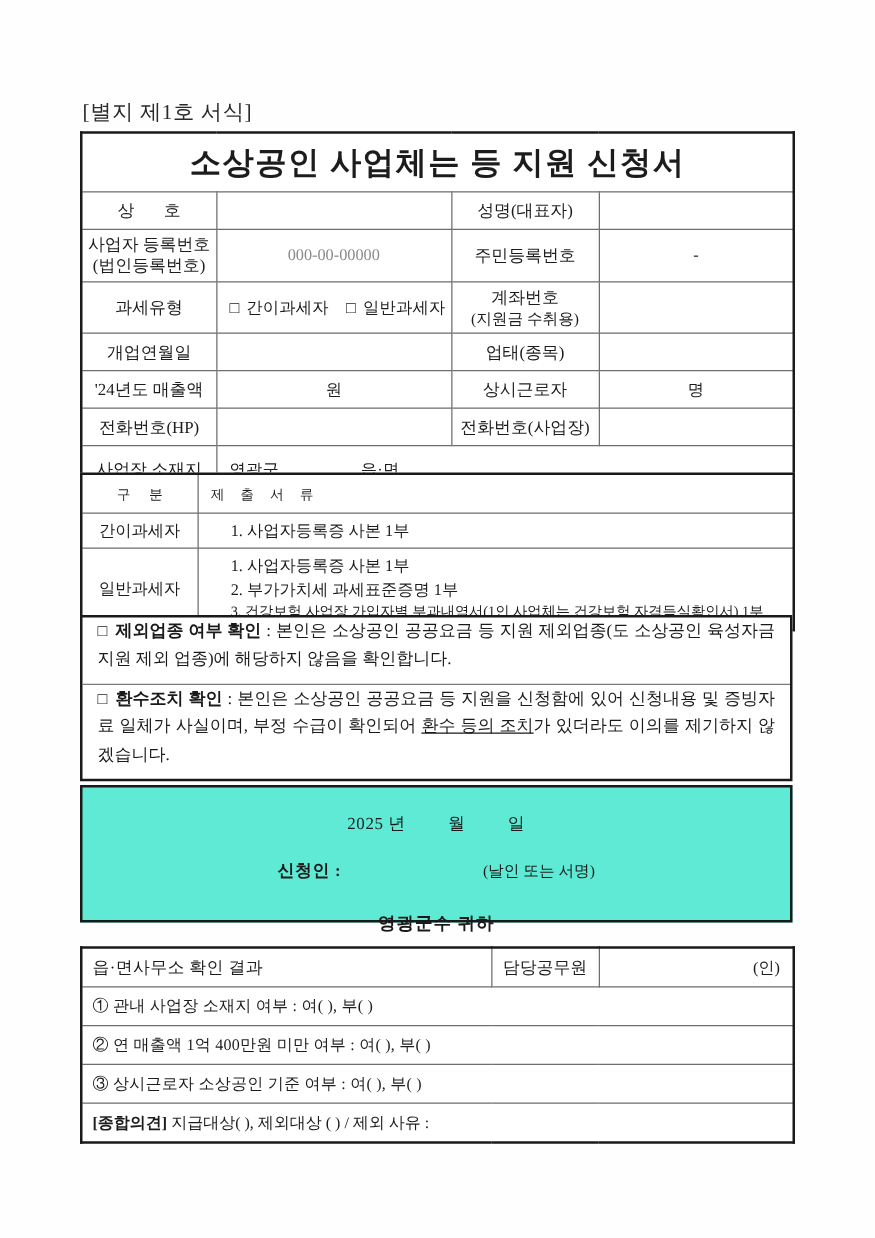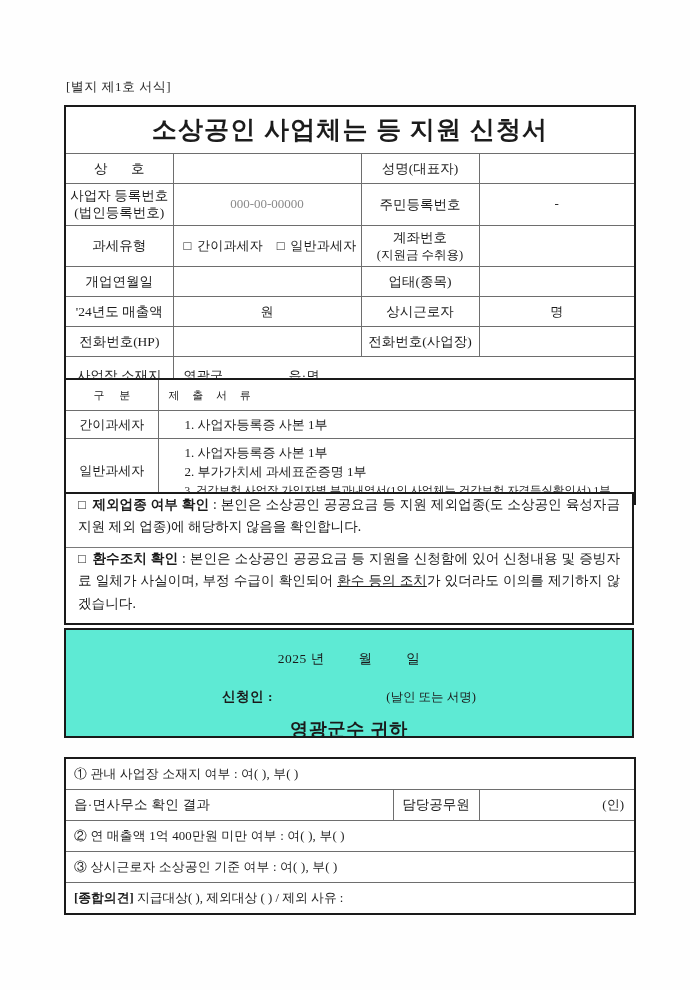--- a/index.html
+++ b/index.html
@@ -21,21 +21,21 @@
     left: 0; top: 0;
     width: 700px;
     height: 990px;
     background: #fefefe;
   }
 
   .form-ref {
     position: absolute;
     left: 66px;
     top: 78px;
-    font-size: 13px;
+    font-size: 17px;
     letter-spacing: 0.5px;
     color: #2a2a2a;
     white-space: nowrap;
   }
 
   
   .blk {
     position: absolute;
     border-collapse: collapse;
     table-layout: fixed;
@@ -193,23 +193,23 @@
     letter-spacing: 0.5px;
   }
   .signer-line .seal {
     display: inline-block;
     margin-left: 110px;
     font-weight: normal;
     font-size: 12.5px;
   }
   .addressee-line {
     text-align: center;
-    font-size: 18px;
+    font-size: 14px;
     font-weight: bold;
-    margin-top: 11px;
+    margin-top: 24px;
     letter-spacing: 0.8px;
   }
 
   
   #official-table {
     left: 64px;
     top: 757px;
     width: 570px;
   }
   #official-table td {
@@ -381,28 +381,28 @@
   </div>
 
   <table class="blk outer" id="official-table">
     <colgroup>
       <col style="width:328px">
       <col style="width:86px">
       <col style="width:156px">
     </colgroup>
     <tbody>
       <tr>
-        <td class="item" colspan="3">① 관내 사업장 소재지 여부 : 여(    ),  부(    )</td>
-      </tr>
-      <tr>
         <td class="hdr-left">읍·면사무소 확인 결과</td>
         <td class="hdr-mid">담당공무원</td>
         <td class="hdr-seal">(인)</td>
       </tr>
       <tr>
+        <td class="item" colspan="3">① 관내 사업장 소재지 여부 : 여(    ),  부(    )</td>
+      </tr>
+      <tr>
         <td class="item" colspan="3">② 연 매출액 1억 400만원 미만 여부 : 여(    ), 부(    )</td>
       </tr>
       <tr>
         <td class="item" colspan="3">③ 상시근로자 소상공인 기준 여부 : 여(    ), 부(    )</td>
       </tr>
       <tr>
         <td class="summary" colspan="3">
           <b>[종합의견]</b><span> 지급대상(    ), 제외대상 (    ) / 제외 사유 :</span>
         </td>
       </tr>

